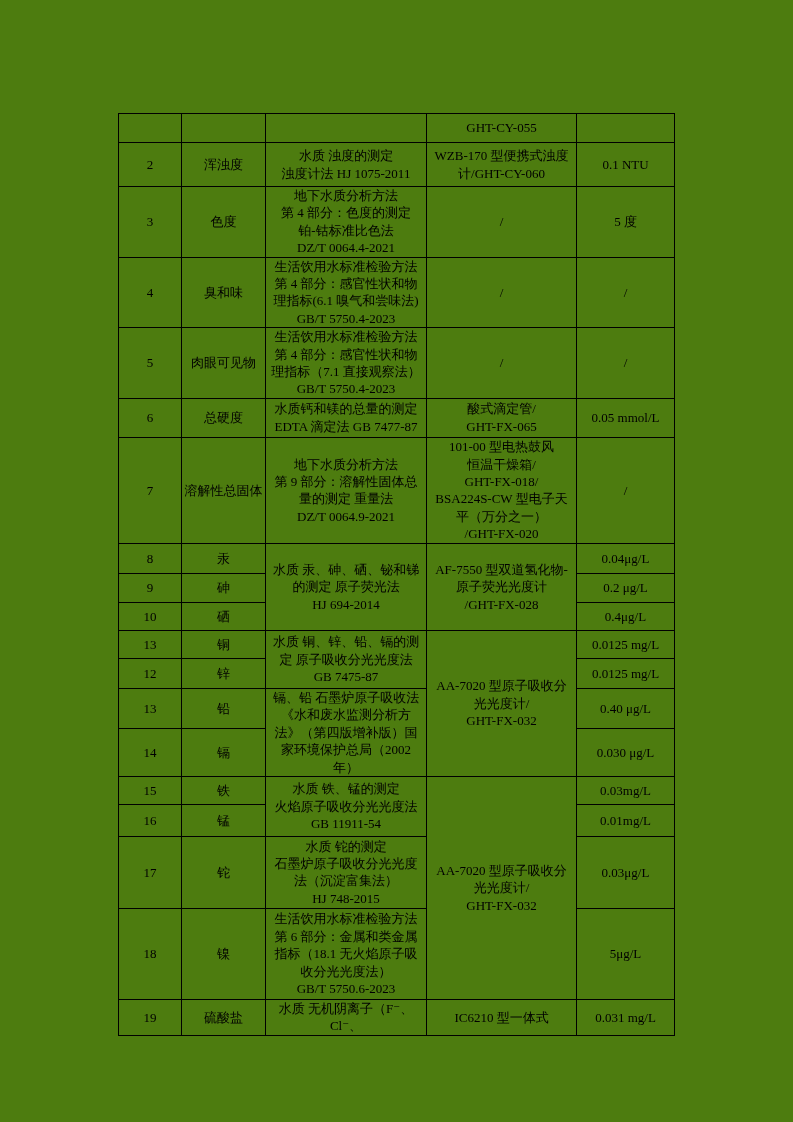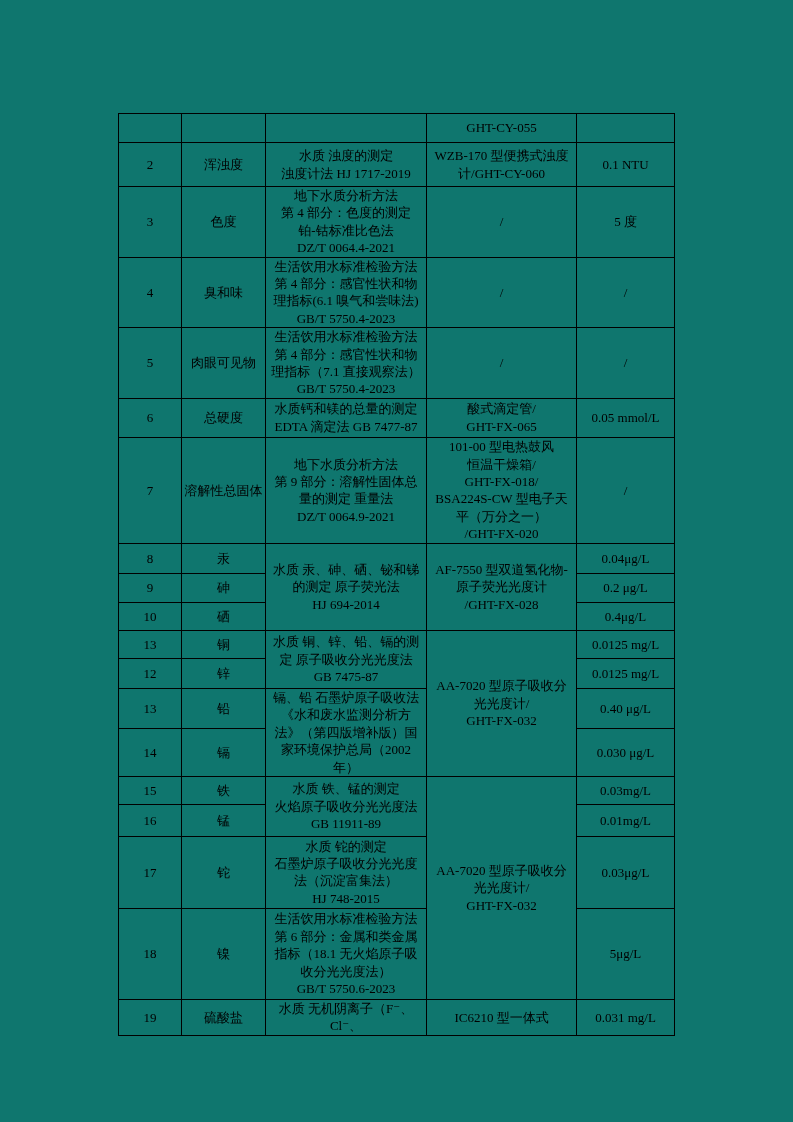--- a/index.html
+++ b/index.html
@@ -2,21 +2,21 @@
 <html><head>
 <meta charset="utf-8">
 <style>
   * { margin: 0; padding: 0; box-sizing: border-box; }
   html, body { background: #888; }
   .page {
     position: relative;
     width: 793px;
     height: 1122px;
     margin: 0 auto;
-    background: #0f766e;
+    background: #4d7c0f;
     font-family: "Liberation Serif", "DejaVu Serif", serif;
     color: #000;
   }
   .table-wrap {
     position: absolute;
     left: 118px;
     top: 113px;
   }
   table.method-table {
     border-collapse: collapse;
@@ -61,21 +61,21 @@
           <td></td>
           <td></td>
           <td></td>
           <td>GHT-CY-055</td>
           <td></td>
         </tr>
         <tr style="height:44px">
           <td>2</td>
           <td>浑浊度</td>
           <td>水质 浊度的测定
-浊度计法 HJ 1717-2019</td>
+浊度计法 HJ 1075-2011</td>
           <td>WZB-170 型便携式浊度
 计/GHT-CY-060</td>
           <td>0.1 NTU</td>
         </tr>
         <tr style="height:66px">
           <td>3</td>
           <td>色度</td>
           <td>地下水质分析方法
 第 4 部分：色度的测定
 铂-钴标准比色法
@@ -176,21 +176,21 @@
         <tr style="height:40px">
           <td>14</td>
           <td>镉</td>
           <td>0.030 μg/L</td>
         </tr>
         <tr style="height:28px">
           <td>15</td>
           <td>铁</td>
           <td rowspan="2">水质 铁、锰的测定
 火焰原子吸收分光光度法
-GB 11911-89</td>
+GB 11911-54</td>
           <td rowspan="4">AA-7020 型原子吸收分
 光光度计/
 GHT-FX-032</td>
           <td>0.03mg/L</td>
         </tr>
         <tr style="height:32px">
           <td>16</td>
           <td>锰</td>
           <td>0.01mg/L</td>
         </tr>

